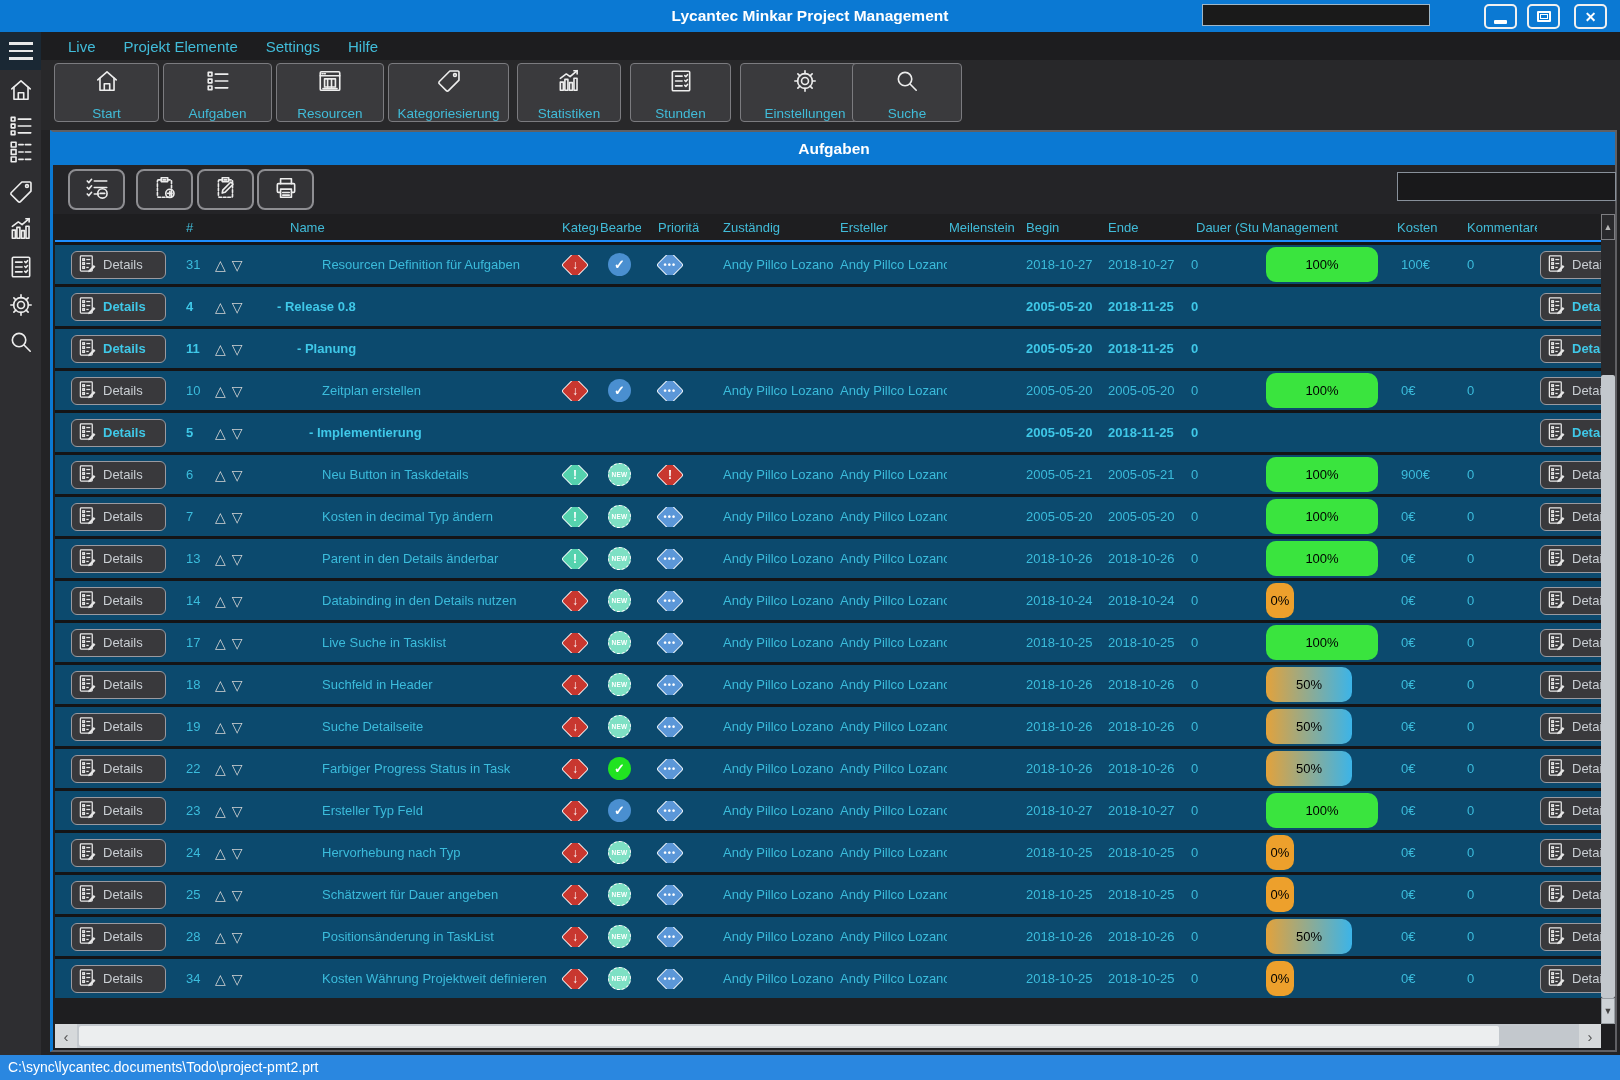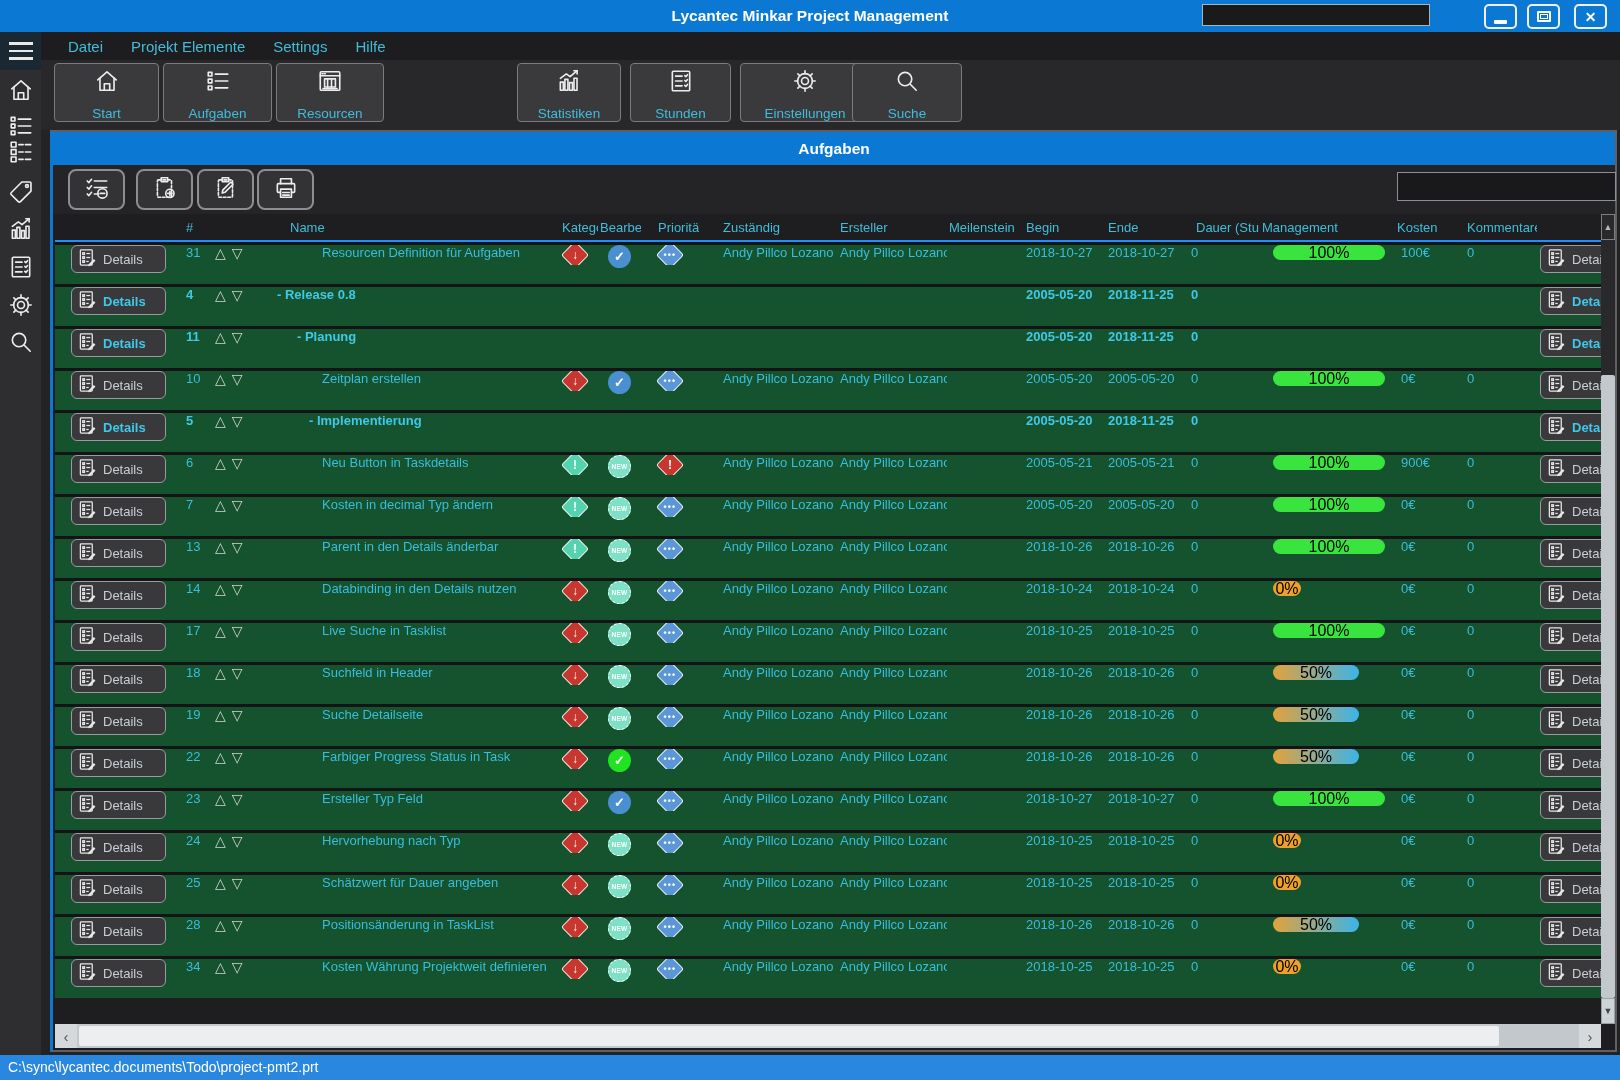--- a/index.html
+++ b/index.html
@@ -42,21 +42,21 @@
   #subtoolbar{position:absolute;left:0;top:33px;width:100%;height:49px;background:#242427}
   .action-btn{position:absolute;top:4px;width:57px;height:41px;background:#333336;border:2px solid #8e8e92;
          border-radius:8px;box-sizing:border-box;display:flex;align-items:center;justify-content:center;cursor:pointer}
   #panel-search{position:absolute;top:40px;left:1344px;width:209px;height:27px;background:#19191b;
          border:1px solid #88909a;color:#ddd;font-size:13px;padding:0 4px}
   
   #thead{position:absolute;top:82px;left:2px;width:1546px;height:26px;display:flex;align-items:center;
          border-bottom:2px solid #1e8fff;box-sizing:content-box;color:#41bcd9;font-size:13px}
   .th{overflow:hidden;white-space:nowrap;box-sizing:border-box;flex:none}
   #rows{position:absolute;top:110px;left:2px;width:1546px}
-  .row{height:42px;display:flex;align-items:flex-start;background:#14532d;border-top:3px solid #141416;box-sizing:border-box}
+  .row{height:42px;display:flex;align-items:center;background:#0c4a6e;border-top:3px solid #141416;box-sizing:border-box}
   .cell{overflow:hidden;white-space:nowrap;box-sizing:border-box;flex:none;font-size:13px;color:#3bbcdc;
         display:flex;align-items:center}
   .c-det{width:116px}.c-id{width:44px;padding-left:15px}.c-arr{width:50px}.c-name{width:286px}
   .c-kat{width:47px;justify-content:center}.c-bea{width:43px;justify-content:center}.c-pri{width:58px;justify-content:center}
   .c-zus{width:134px;padding-left:24px}.c-ers{width:114px;padding-left:7px}.c-mei{width:72px;padding-left:2px}
   .c-beg{width:86px;padding-left:7px}.c-end{width:84px;padding-left:3px}.c-dau{width:70px;padding-left:2px}
   .c-for{width:134px}.c-kos{width:70px;padding-left:8px}.c-kom{width:74px;padding-left:4px}.c-de2{width:64px}
   .th.c-name{padding-left:25px}.th.c-kat{justify-content:flex-start;padding-left:11px}
   .th.c-bea{justify-content:flex-start;padding-left:2px}.th.c-pri{justify-content:flex-start;padding-left:17px}
   .th.c-dau{padding-left:7px}.th.c-for{padding-left:3px}.th.c-kos{padding-left:4px}
@@ -71,22 +71,22 @@
   .dm{width:18px;height:18px;transform:rotate(45deg);border:1px solid rgba(255,255,255,.92);border-radius:3px;
       display:flex;align-items:center;justify-content:center;flex:none}
   .dm i{transform:rotate(-45deg);font-style:normal;color:#fff;font-weight:bold;font-size:12px;line-height:1}
   .dm i.dots{font-size:9px;letter-spacing:1px}
   .cc{width:23px;height:23px;border-radius:50%;display:flex;align-items:center;justify-content:center;
       color:#fff;font-weight:bold;font-size:13px;flex:none}
   .nb{width:23px;height:23px;border-radius:50%;background:#7ee0c4;border:1px dashed #fff;box-sizing:border-box;
       display:flex;align-items:center;justify-content:center;color:#fff;font-weight:bold;font-size:6.5px;
       letter-spacing:.3px;flex:none}
   
-  .pill{height:15px;border-radius:10px;margin-left:14px;display:flex;align-items:center;justify-content:center;
-      color:#000;font-size:16px;flex:none}
+  .pill{height:35px;border-radius:10px;margin-left:7px;display:flex;align-items:center;justify-content:center;
+      color:#000;font-size:13px;flex:none}
   .p100{width:112px;background:#3ae43e}
   .p50{width:86px;background:linear-gradient(90deg,#e2a23c,#3cb4e8)}
   .p0{width:28px;background:#eda02c}
   
   #vscroll{position:absolute;left:1548px;top:82px;width:14px;height:836px}
   #vs-up{height:26px;background:#29292c;border:1px solid #7e7e82;box-sizing:border-box;color:#b8b8b8;
       font-size:9px;display:flex;align-items:center;justify-content:center;cursor:pointer}
   #vs-gap{height:135px;background:#29292c}
   #vs-thumb{height:623px;background:#c3c8cd;border-radius:2px;cursor:pointer}
   #vs-down{height:26px;background:#ced3d7;border:1px solid #9aa0a5;box-sizing:border-box;color:#444;
@@ -111,21 +111,21 @@
     </div>
     <div class="winbtn" style="left:1527px">
       <span class="wg-max"></span>
     </div>
     <div class="winbtn" style="left:1574px">
       <span class="wg-x">✕</span>
     </div>
   </div>
 
 <div id="menubar">
-    <span class="menu-item">Datei</span>
+    <span class="menu-item">Live</span>
     <span class="menu-item">Projekt Elemente</span>
     <span class="menu-item">Settings</span>
     <span class="menu-item">Hilfe</span>
   </div>
 <div id="bigtoolbar">
     <div class="tb-btn" style="left:13px;width:105px">
       <span class="tb-ico">
         <svg width="26" height="26" viewBox="0 0 24 24" fill="none" stroke="#ededed" stroke-width="1.5" stroke-linecap="round" stroke-linejoin="round">
           <path d="M3.5 11 12 3.5 20.5 11"></path>
           <path d="M5.5 9.5V20.5H18.5V9.5"></path>
@@ -151,20 +151,29 @@
       <span class="tb-ico">
         <svg width="26" height="26" viewBox="0 0 24 24" fill="none" stroke="#ededed" stroke-width="1.5" stroke-linecap="round" stroke-linejoin="round">
           <rect x="3" y="3.5" width="18" height="17" rx="1"></rect>
           <path d="M3 7.2h18"></path>
           <path d="M4.6 5.3h.9M6.8 5.3h.9"></path>
           <rect x="7" y="10" width="10" height="7.5"></rect>
           <path d="M9.8 10v7.5M13.4 10v7.5M5.5 19h13"></path>
         </svg>
       </span>
       <span class="tb-label">Resourcen</span>
+    </div>
+    <div class="tb-btn" style="left:347px;width:121px">
+      <span class="tb-ico">
+        <svg width="26" height="26" viewBox="0 0 24 24" fill="none" stroke="#ededed" stroke-width="1.5" stroke-linecap="round" stroke-linejoin="round">
+          <path d="M12.8 2.8H20.2A1 1 0 0 1 21.2 3.8V11.2L11.5 20.9A1.4 1.4 0 0 1 9.5 20.9L3.1 14.5A1.4 1.4 0 0 1 3.1 12.5L12.8 2.8Z"></path>
+          <circle cx="17.5" cy="6.5" r="1.3"></circle>
+        </svg>
+      </span>
+      <span class="tb-label">Kategoriesierung</span>
     </div>
     <div class="tb-btn" style="left:476px;width:104px">
       <span class="tb-ico">
         <svg width="26" height="26" viewBox="0 0 24 24" fill="none" stroke="#ededed" stroke-width="1.5" stroke-linecap="round" stroke-linejoin="round">
           <rect x="4" y="13" width="2.8" height="7.5"></rect>
           <rect x="8.2" y="10.5" width="2.8" height="10"></rect>
           <rect x="12.4" y="13.5" width="2.8" height="7"></rect>
           <rect x="16.6" y="9.5" width="2.8" height="11"></rect>
           <path d="M4 9.5 9.5 5.5 13 8 19.5 2.5"></path>
           <path d="M16.5 2.5h3v3"></path>

